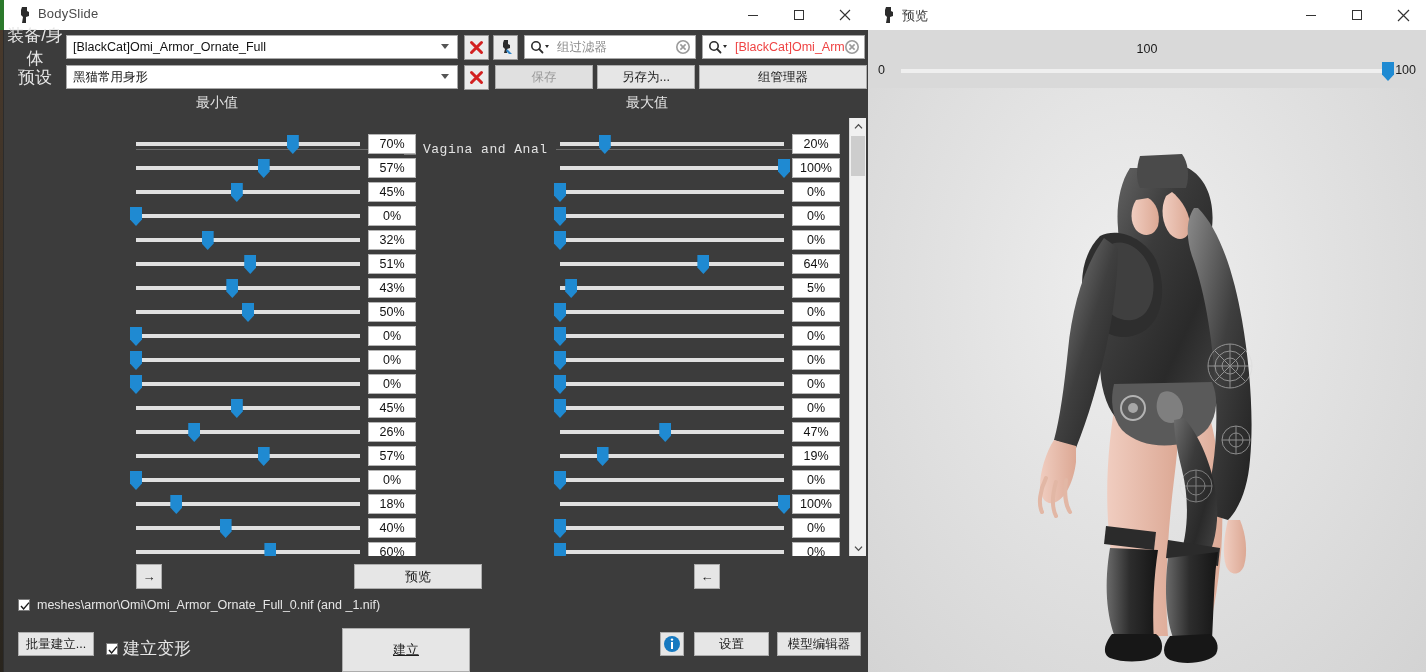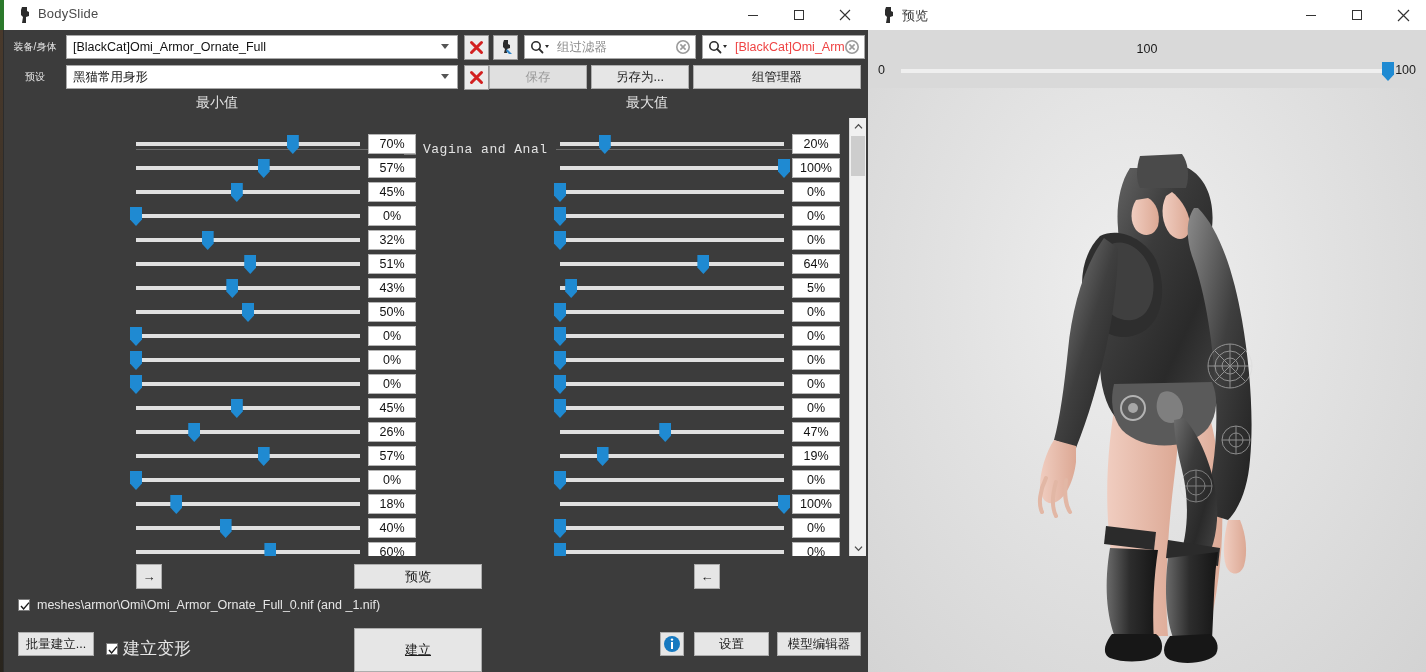--- a/index.html
+++ b/index.html
@@ -28,21 +28,21 @@
   .winbtns{position:absolute;right:0;top:0;height:30px;display:flex;}
   .winbtn{width:46px;height:30px;display:flex;align-items:center;justify-content:center;
     color:#333;font-size:13px;line-height:1;}
   .winbtn svg{display:block;}
 
   
   .hdr{position:absolute;left:0;top:30px;width:864px;height:62px;background:#3c3c3c;}
   .hrow{position:absolute;left:0;height:26px;display:flex;align-items:center;}
   .hrow.r1{top:4px;}
   .hrow.r2{top:34px;}
-  .hlabel{width:62px;text-align:center;color:#e6e6e6;font-size:10px;}
+  .hlabel{width:62px;text-align:center;color:#e6e6e6;font-size:17px;}
   .combo{position:relative;height:24px;background:#ffffff;border:1px solid #a8a8a8;
     display:flex;align-items:center;box-sizing:border-box;}
   .combo .ctext{padding-left:6px;font-size:12.5px;color:#111;white-space:nowrap;overflow:hidden;}
   .combo .carrow{position:absolute;right:8px;top:8px;width:0;height:0;
     border-left:4px solid transparent;border-right:4px solid transparent;border-top:5px solid #555;}
   .xbtn{width:25px;height:25px;background:#ebebeb;border:1px solid #9a9a9a;box-sizing:border-box;
     display:flex;align-items:center;justify-content:center;}
   .xbtn svg{display:block;}
   .outfitbtn{width:25px;height:25px;background:#ebebeb;border:1px solid #9a9a9a;box-sizing:border-box;
     display:flex;align-items:center;justify-content:center;}
@@ -216,21 +216,21 @@
         <div class="hlabel">预设</div>
         <div class="combo" style="width:392px;">
           <span class="ctext">黑猫常用身形</span>
           <span class="carrow"></span>
         </div>
         <div class="xbtn" style="margin-left:6px;">
           <svg width="15" height="15" viewBox="0 0 15 15">
               <path d="M2.5 2.5 L12.5 12.5 M12.5 2.5 L2.5 12.5" stroke="#d32020" stroke-width="3" stroke-linecap="round"></path>
             </svg>
         </div>
-        <div class="gbtn disabled" style="width:98px;margin-left:0;">保存</div>
+        <div class="gbtn disabled" style="width:98px;margin-left:6px;">保存</div>
         <div class="gbtn" style="width:98px;margin-left:4px;">另存为...</div>
         <div class="gbtn" style="width:168px;margin-left:4px;">组管理器</div>
       </div>
     </div>
 
     <div class="coltitle" style="left:192px;top:94px;">最小值</div>
     <div class="coltitle" style="left:622px;top:94px;font-family:Liberation Serif, serif;">最大值</div>
 
     <div class="grouphdr" style="left:132px;top:120px;width:700px;margin-top:20px;">
       <div class="gline" style="width:262px;"></div>
@@ -457,21 +457,21 @@
 
     <div class="botbtn" style="left:14px;top:632px;width:76px;height:24px;">批量建立...</div>
     <div style="position:absolute;left:102px;top:637px;display:flex;align-items:center;gap:5px;">
       <div class="chk">
         <svg width="10" height="10" viewBox="0 0 10 10">
             <path d="M1 5 L3.6 8 L9 1.6" stroke="#1a1a1a" stroke-width="1.4" fill="none"></path>
           </svg>
       </div>
       <div class="chklabel">建立变形</div>
     </div>
-    <div class="botbtn" style="left:350px;top:628px;width:128px;height:44px;font-size:13px;text-decoration:underline;">建立</div>
+    <div class="botbtn" style="left:338px;top:628px;width:128px;height:44px;font-size:13px;text-decoration:underline;">建立</div>
     <div class="infobtn" style="left:656px;top:632px;">
       <svg width="18" height="18" viewBox="0 0 18 18">
         <circle cx="9" cy="9" r="8" fill="#1679c0"></circle>
         <circle cx="9" cy="4.6" r="1.2" fill="#fff"></circle>
         <rect x="8" y="7" width="2" height="7" fill="#fff"></rect>
       </svg>
     </div>
     <div class="botbtn" style="left:690px;top:632px;width:75px;height:24px;">设置</div>
     <div class="botbtn" style="left:773px;top:632px;width:84px;height:24px;">模型编辑器</div>
   </div>

